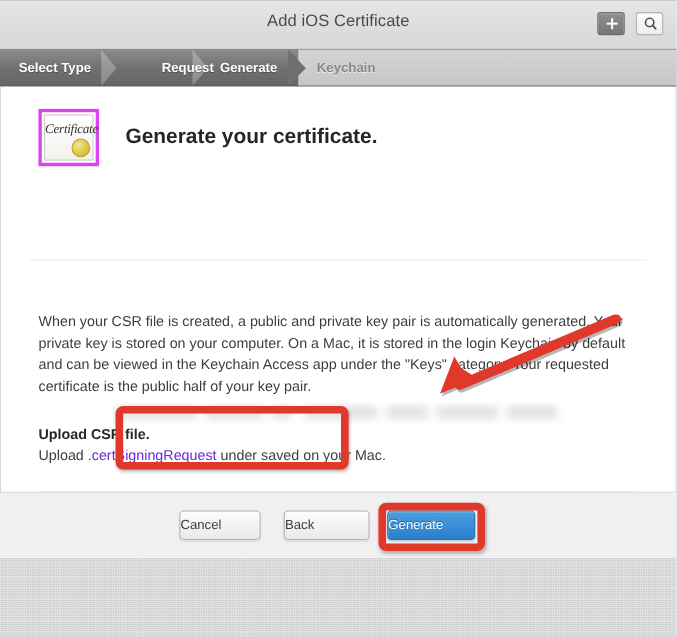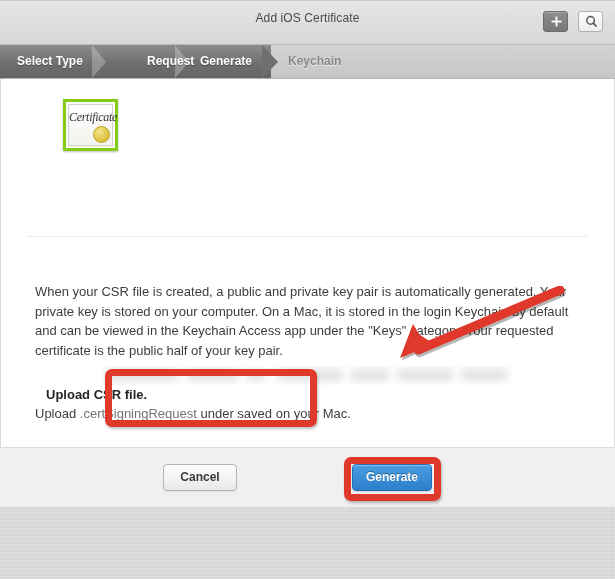--- a/index.html
+++ b/index.html
@@ -49,21 +49,21 @@
   #titlebar-topline {
     position: absolute;
     left: 0; top: 0; right: 0;
     height: 1px;
     background: #c9c9c9;
   }
   #window-title {
     position: absolute;
     left: 0; right: 0; top: 11px;
     text-align: center;
-    font-size: 12px;
+    font-size: 15px;
     color: #4a4a4a;
     letter-spacing: 0.1px;
   }
   .tb-btn {
     position: absolute;
     top: 11px;
     width: 25px;
     height: 21px;
     border-radius: 3px;
     box-sizing: border-box;
@@ -139,26 +139,25 @@
   }
 
   #head-row {
     position: absolute;
     left: 34px; top: 20px;
     display: flex;
     align-items: center;
   }
   #cert-icon {
     width: 55px; height: 52px;
-    border: 3px solid #84cc16;
+    border: 3px solid #d946ef;
     background: #fbfaf7;
     box-sizing: border-box;
     position: relative;
     box-shadow: 0 1px 2px rgba(0,0,0,0.25);
-    margin-left: 28px;
   }
   #cert-icon-inner {
     position: absolute;
     left: 2px; top: 2px; right: 2px; bottom: 2px;
     border: 1px solid #cfcfcf;
     background: linear-gradient(to bottom, #ffffff 0%, #f4f2ee 100%);
   }
   #cert-script {
     position: absolute;
     left: 3px; top: 8px;
@@ -218,29 +217,28 @@
     filter: blur(4px);
     border-radius: 2px;
   }
 
   #upload-title {
     position: absolute;
     left: 34px; top: 308px;
     font-size: 13px;
     font-weight: bold;
     color: #262626;
-    margin-left: 11px;
   }
   #upload-sub {
     position: absolute;
     left: 34px; top: 327px;
     font-size: 13px;
     color: #3d3d3d;
   }
-  #upload-sub .mono-ext { color: #737373; }
+  #upload-sub .mono-ext { color: #6d28d9; }
 
   
   #file-area {
     position: absolute;
     left: 34px; top: 368px;
     width: 546px;
     height: 55px;
     border: 1px solid #dcdcdc;
     background: #fbfbfb;
     box-sizing: border-box;
@@ -284,23 +282,22 @@
     height: 60px;
     background: #f0f0f0;
     border-top: 1px solid #dcdcdc;
     box-sizing: border-box;
   }
   .footer-btn {
     position: absolute;
     top: 16px;
     height: 27px;
     line-height: 25px;
-    text-align: center;
     font-size: 12px;
-    font-weight: bold;
+    font-weight: normal;
     border-radius: 4px;
     box-sizing: border-box;
   }
   .footer-btn.secondary {
     color: #3a3a3a;
     background: linear-gradient(to bottom, #fdfdfd 0%, #e9e9e9 100%);
     border: 1px solid #b4b4b4;
     box-shadow: 0 1px 1px rgba(0,0,0,0.07);
   }
   .footer-btn.primary {
@@ -379,20 +376,21 @@
   </div>
 
   <div id="panel-body">
 
     <div id="head-row">
       <div id="cert-icon">
         <div id="cert-icon-inner"></div>
         <div id="cert-script">Certificate</div>
         <div id="cert-seal"></div>
       </div>
+      <div id="panel-heading">Generate your certificate.</div>
     </div>
 
     <div id="head-divider"></div>
 
     <div id="body-paragraph">When your CSR file is created, a public and private key pair is automatically generated. Your private key is stored on your computer. On a Mac, it is stored in the login Keychain by default and can be viewed in the Keychain Access app under the "Keys" category. Your requested certificate is the public half of your key pair.</div>
 
     <div id="redacted-line">
       <div class="blob" style="left:4px;   width:74px;"></div>
       <div class="blob" style="left:86px;  width:52px;"></div>
       <div class="blob" style="left:146px; width:18px;"></div>
@@ -415,20 +413,21 @@
             <path d="M8.5 0.5 V4.5 H12.5" fill="none" stroke="#a8a8a8" stroke-width="1"></path>
           </svg>
         </span>
         <span id="file-name">CertificateSigningRequest.certSigningRequest</span>
       </div>
     </div>
   </div>
 
   <div id="panel-footer">
     <div class="footer-btn secondary" id="cancel-btn">Cancel</div>
+    <div class="footer-btn secondary" id="back-btn">Back</div>
     <div class="footer-btn primary" id="generate-btn">Generate</div>
   </div>
 </div>
 
 <div class="annot-box" id="annot-file-box"></div>
 <div class="annot-box" id="annot-generate-box"></div>
 
 <div id="annot-arrow">
   <svg width="180" height="82" viewBox="0 0 180 82">
     <g transform="translate(1.5,2.5)" opacity="0.28">

